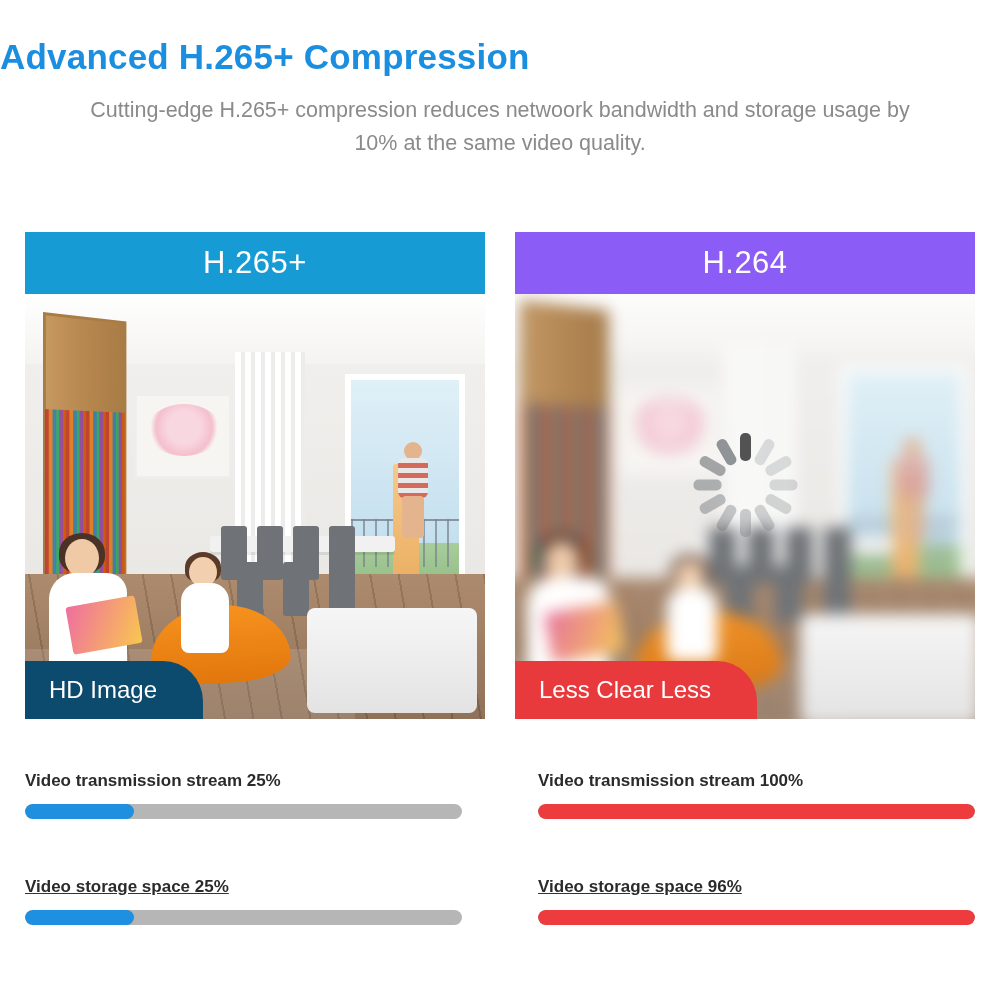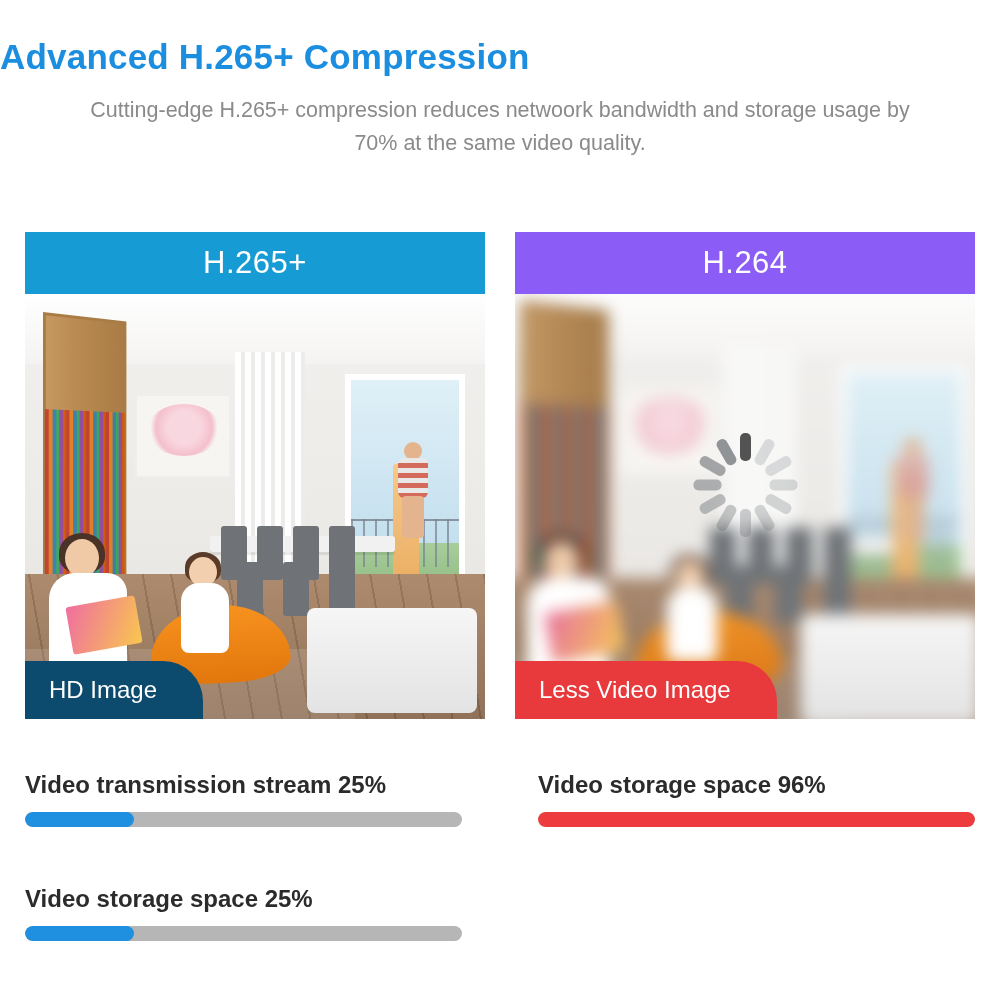--- a/index.html
+++ b/index.html
@@ -251,23 +251,23 @@
   
   .stats {
     position: absolute;
     top: 735px;
     left: 25px;
     width: 950px;
     display: flex;
     justify-content: space-between;
   }
   .stat-col { width: 437px; }
-  .stat-block + .stat-block { margin-top: 58px; }
+  .stat-block + .stat-block { margin-top: 58px; text-decoration: underline; }
   .stat-label {
-    font-size: 24px;
+    font-size: 17px;
     font-weight: bold;
     color: #2b2b2b;
     margin-bottom: 13px;
   }
   .bar-track {
     height: 15px;
     width: 100%;
     background: #b6b6b6;
     border-radius: 8px;
     overflow: hidden;
@@ -275,21 +275,21 @@
   .bar-fill { height: 100%; border-radius: 8px; }
   .bar-fill.blue { background: #1f8fe0; }
   .bar-fill.red  { background: #ee3b3e; }
 </style>
 </head>
 <body>
 
 <div class="page">
 
   <h1 class="headline">Advanced H.265+ Compression</h1>
-  <p class="subhead">Cutting-edge H.265+ compression reduces netwoork bandwidth and storage usage by 70% at the same video quality.</p>
+  <p class="subhead">Cutting-edge H.265+ compression reduces netwoork bandwidth and storage usage by 10% at the same video quality.</p>
 
   <div class="panels">
 
     <div class="panel">
       <div class="panel-head blue">H.265+</div>
       <div class="shot">
         <div class="scene">
           <div class="wall"></div>
           <div class="ceiling"></div>
           <div class="bookshelf">
@@ -389,21 +389,21 @@
           <i style="transform:rotate(120deg);opacity:.28;"></i>
           <i style="transform:rotate(150deg);opacity:.3;"></i>
           <i style="transform:rotate(180deg);opacity:.34;"></i>
           <i style="transform:rotate(210deg);opacity:.38;"></i>
           <i style="transform:rotate(240deg);opacity:.45;"></i>
           <i style="transform:rotate(270deg);opacity:.52;"></i>
           <i style="transform:rotate(300deg);opacity:.62;"></i>
           <i style="transform:rotate(330deg);opacity:.75;"></i>
         </div>
 
-        <div class="img-label red">Less Video Image</div>
+        <div class="img-label red">Less Clear Less</div>
       </div>
     </div>
   </div>
 
   <div class="stats">
 
     <div class="stat-col">
       <div class="stat-block">
         <div class="stat-label">Video transmission stream 25%</div>
         <div class="bar-track">
@@ -413,20 +413,26 @@
       <div class="stat-block">
         <div class="stat-label">Video storage space 25%</div>
         <div class="bar-track">
           <div class="bar-fill blue" style="width:25%;"></div>
         </div>
       </div>
     </div>
 
     <div class="stat-col">
       <div class="stat-block">
+        <div class="stat-label">Video transmission stream 100%</div>
+        <div class="bar-track">
+          <div class="bar-fill red" style="width:100%;"></div>
+        </div>
+      </div>
+      <div class="stat-block">
         <div class="stat-label">Video storage space 96%</div>
         <div class="bar-track">
           <div class="bar-fill red" style="width:100%;"></div>
         </div>
       </div>
     </div>
 
   </div>
 </div>
 

